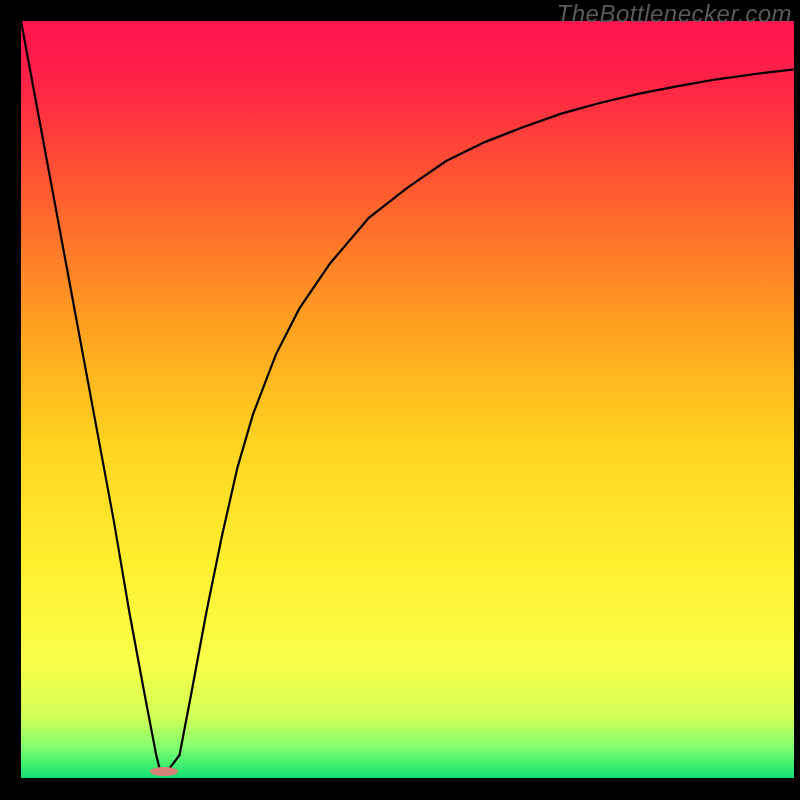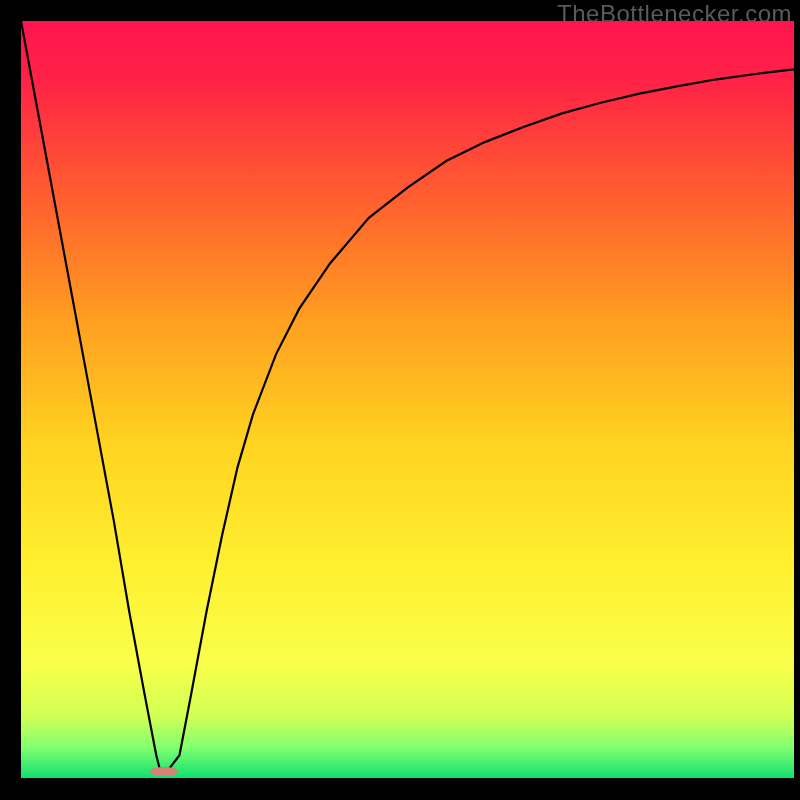--- a/index.html
+++ b/index.html
@@ -10,20 +10,21 @@
     overflow: hidden;
     background: #000;
     font-family: Arial, Helvetica, sans-serif;
   }
   .frame {
     position: relative;
     width: 800px;
     height: 800px;
     box-sizing: border-box;
     background: #000;
+    font-style: italic;
   }
   .plot-area {
     position: absolute;
     left: 21px;
     top: 21px;
     width: 773px;
     height: 757px;
     overflow: hidden;
   }
   .watermark {

